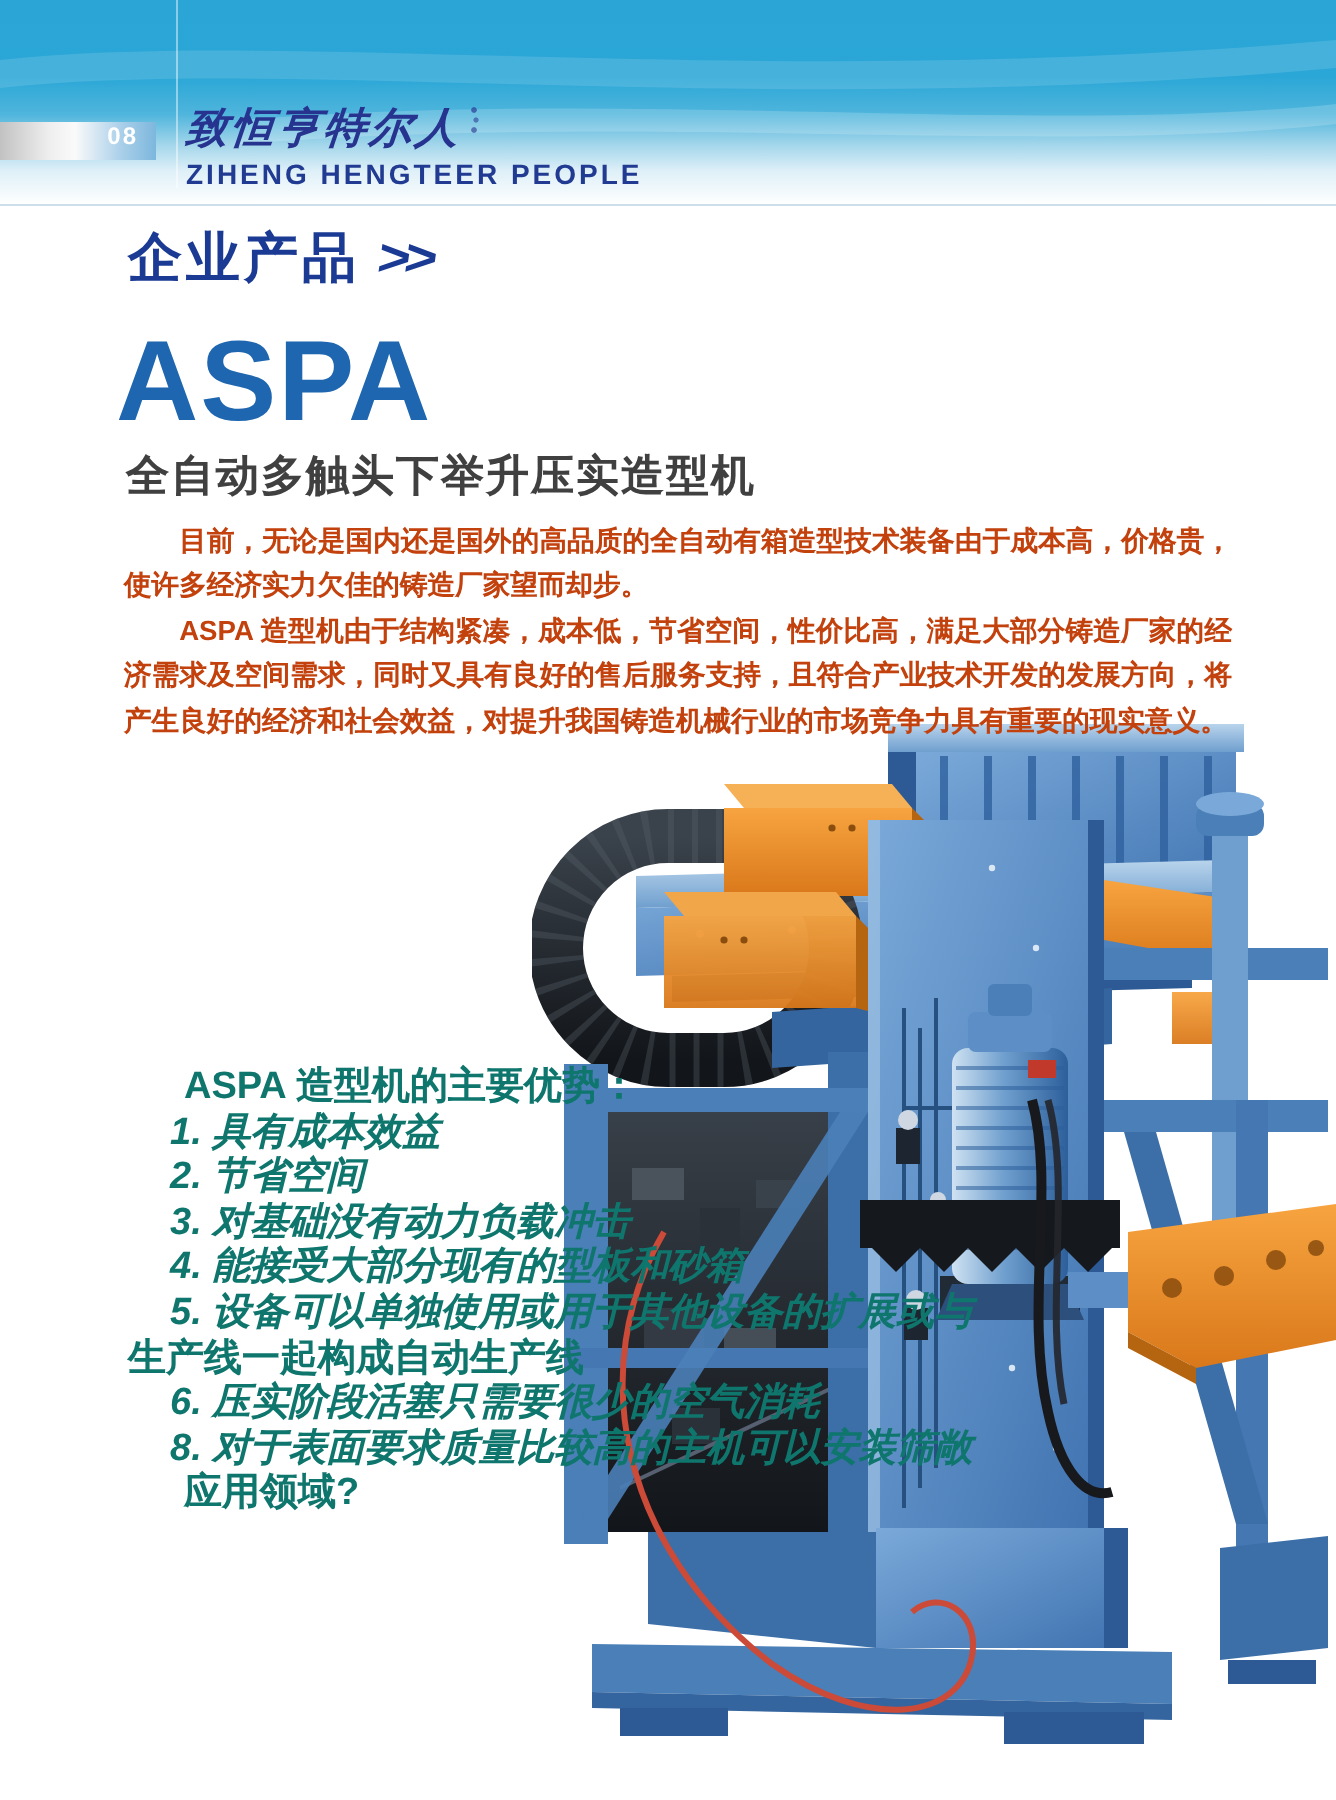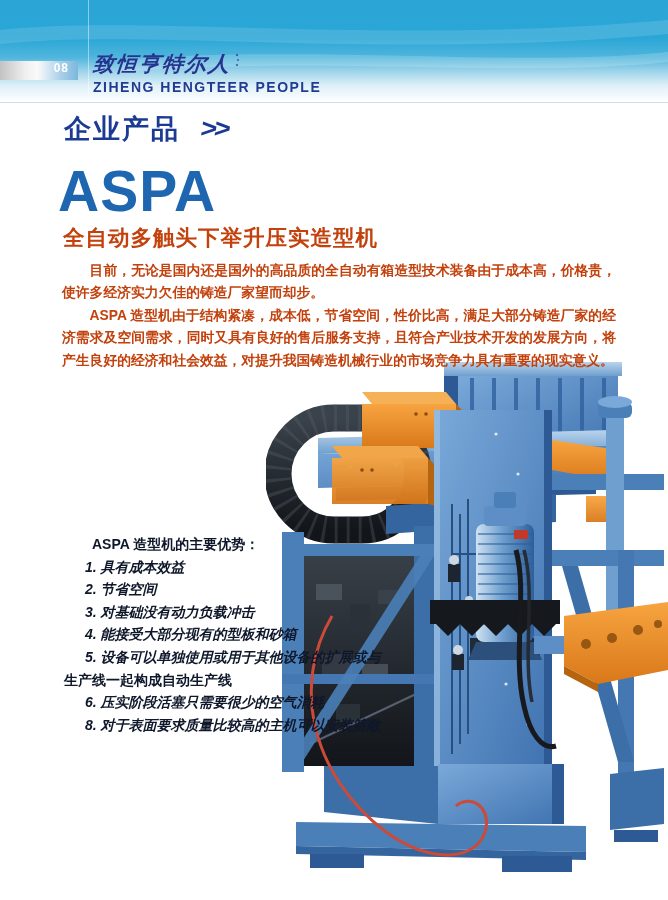--- a/index.html
+++ b/index.html
@@ -22,42 +22,42 @@
   .logo-cn{font-family:"DejaVu Serif",serif;font-style:italic;font-weight:bold;font-size:21px;
            color:#26338f;letter-spacing:2px;transform:skewX(-5deg);display:inline-block;}
   .logo-seal{display:inline-block;vertical-align:top;margin-left:3px;margin-top:2px;width:7px;height:16px;
              background:
                radial-gradient(circle at 3px 3px, rgba(38,51,143,.65) 1.2px, transparent 1.6px),
                radial-gradient(circle at 4px 8px, rgba(38,51,143,.55) 1.1px, transparent 1.5px),
                radial-gradient(circle at 3px 13px, rgba(38,51,143,.6) 1.2px, transparent 1.6px);}
   .logo-en{margin-top:1px;font-size:14px;font-weight:bold;letter-spacing:1.5px;color:#223b92;}
 
   
-  .section{position:absolute;left:64px;top:111px;display:flex;align-items:baseline;gap:21px;}
+  .section{position:absolute;left:64px;top:111px;display:flex;align-items:baseline;gap:9px;}
   .section-title{font-size:27px;font-weight:900;color:#1a3a94;letter-spacing:2px;}
   .section-arrows{font-size:28px;font-weight:900;color:#1a3a94;letter-spacing:-3px;
                   transform:skewX(-8deg) scaleY(.92);display:inline-block;}
 
   
   .product-name{position:absolute;left:58px;top:163px;font-size:57px;font-weight:bold;
                 color:#1e66b0;letter-spacing:1px;line-height:1;}
   .product-subtitle{position:absolute;left:63px;top:223px;font-size:21.5px;font-weight:800;
-                    color:#c2410c;letter-spacing:1px;}
+                    color:#404040;letter-spacing:1px;}
 
   
   .intro{position:absolute;left:62px;top:260px;width:554px;z-index:2;
          font-size:13.8px;font-weight:600;color:#c2410c;line-height:22.4px;text-align:justify;}
   .intro p{margin:0;text-indent:2em;}
 
   
   .machine{position:absolute;left:266px;top:354px;width:402px;height:530px;z-index:1;}
 
   
   .adv{position:absolute;left:62px;top:533px;z-index:3;
-       font-size:14px;font-weight:700;color:#0f172a;line-height:22.6px;}
+       font-size:19px;font-weight:700;color:#0f766e;line-height:22.6px;}
   .adv div{white-space:nowrap;}
   .l-t{padding-left:30px;}
   .l-n{padding-left:23px;font-style:italic;}
   .l-c0{padding-left:2px;}
   .l-c2{padding-left:30px;}
 </style>
 </head>
 <body>
 
 <div class="page">
@@ -288,15 +288,16 @@
   <div class="adv">
     <div class="l-t">ASPA 造型机的主要优势：</div>
     <div class="l-n">1. 具有成本效益</div>
     <div class="l-n">2. 节省空间</div>
     <div class="l-n">3. 对基础没有动力负载冲击</div>
     <div class="l-n">4. 能接受大部分现有的型板和砂箱</div>
     <div class="l-n">5. 设备可以单独使用或用于其他设备的扩展或与</div>
     <div class="l-c0">生产线一起构成自动生产线</div>
     <div class="l-n">6. 压实阶段活塞只需要很少的空气消耗</div>
     <div class="l-n">8. 对于表面要求质量比较高的主机可以安装筛敞</div>
+    <div class="l-c2">应用领域?</div>
   </div>
 
 </div>
 
 </body></html>

